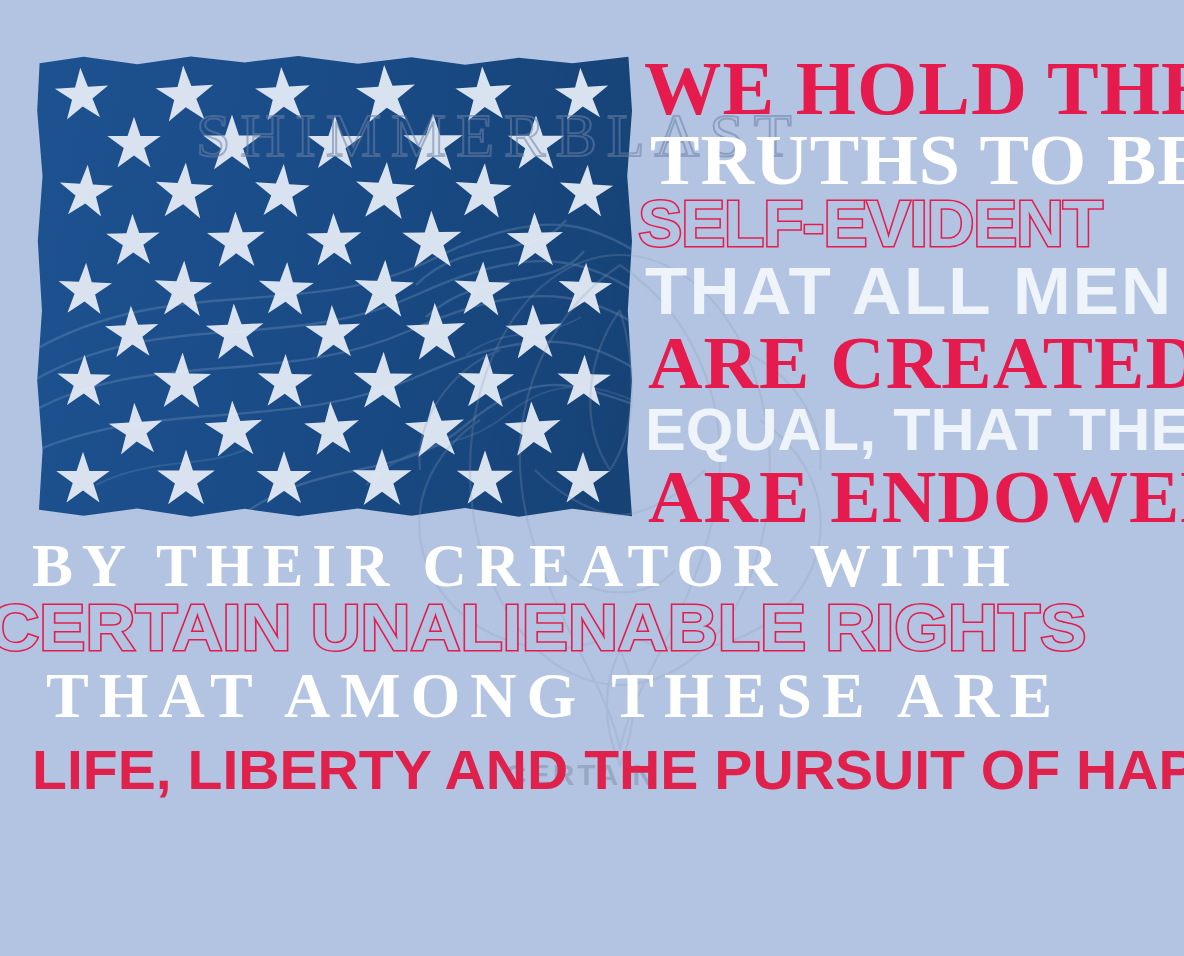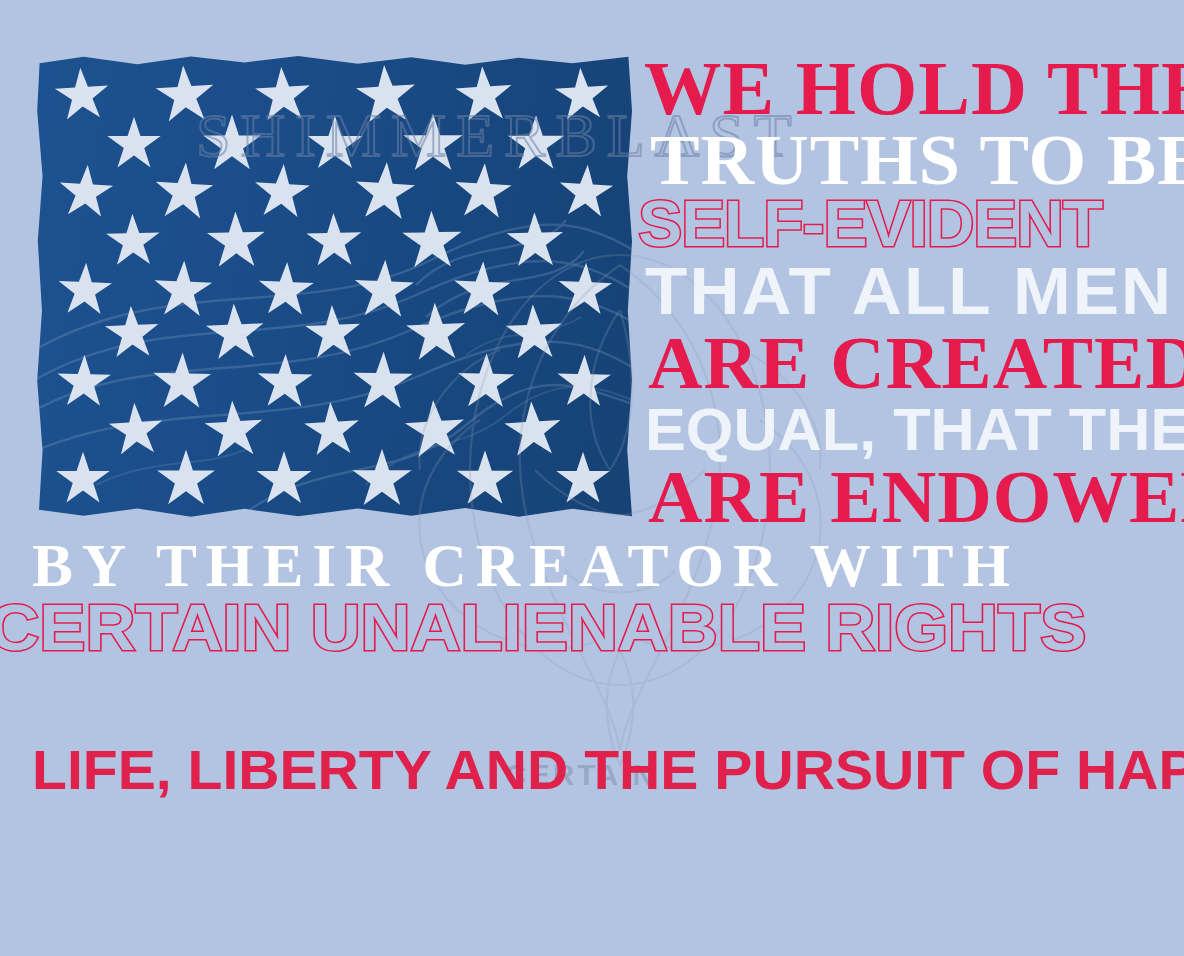--- a/index.html
+++ b/index.html
@@ -255,16 +255,17 @@
   <div class="line red-slab" id="l5" style="left:648px; top:326px; font-size:74px; letter-spacing:1px; transform:scaleX(1.02);">ARE CREATED</div>
 
   <div class="line wh-cond" id="l6" style="left:645px; top:400px; font-size:60px; letter-spacing:0px; transform:scaleX(1.02);">EQUAL, THAT THEY</div>
 
   <div class="line red-slab" id="l7" style="left:648px; top:460px; font-size:74px; letter-spacing:1px; transform:scaleX(1.02);">ARE ENDOWED</div>
 
   <div class="line wh-serif" id="l8" style="left:32px; top:534px; font-size:62px; letter-spacing:9px; transform:scaleX(0.99);">BY THEIR CREATOR WITH</div>
 
   <div class="line red-outline" id="l9" style="left:30px; top:596px; font-size:64px; letter-spacing:0px; transform:scaleX(1.08);">CERTAIN UNALIENABLE RIGHTS</div>
 
+  <div class="line wh-serif" id="l10" style="left:46px; top:664px; font-size:64px; letter-spacing:10px; transform:scaleX(1.0);">THAT AMONG THESE ARE</div>
 
   <div class="line red-cond" id="l11" style="left:32px; top:742px; font-size:56px; letter-spacing:0px; transform:scaleX(1.02);">LIFE, LIBERTY AND THE PURSUIT OF HAPPINESS</div>
 
 </div>
 
 </body></html>

